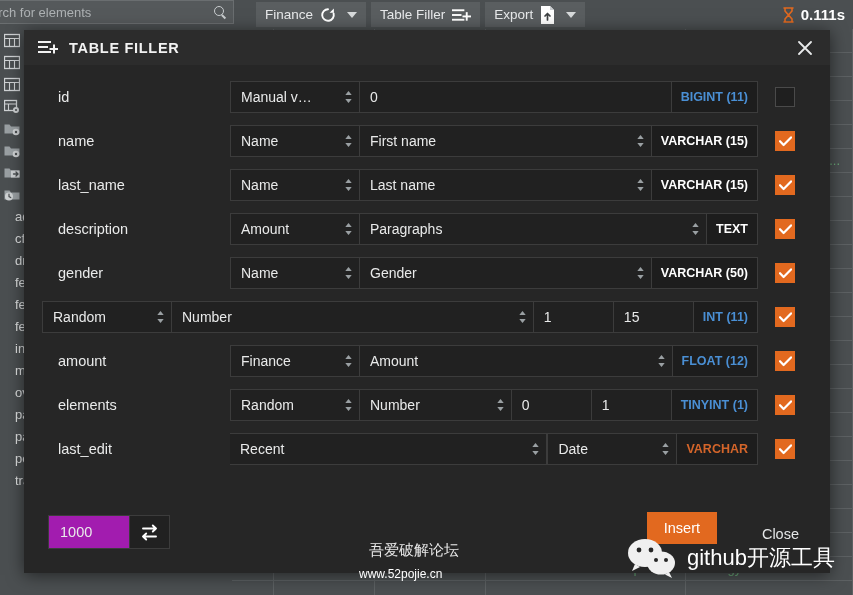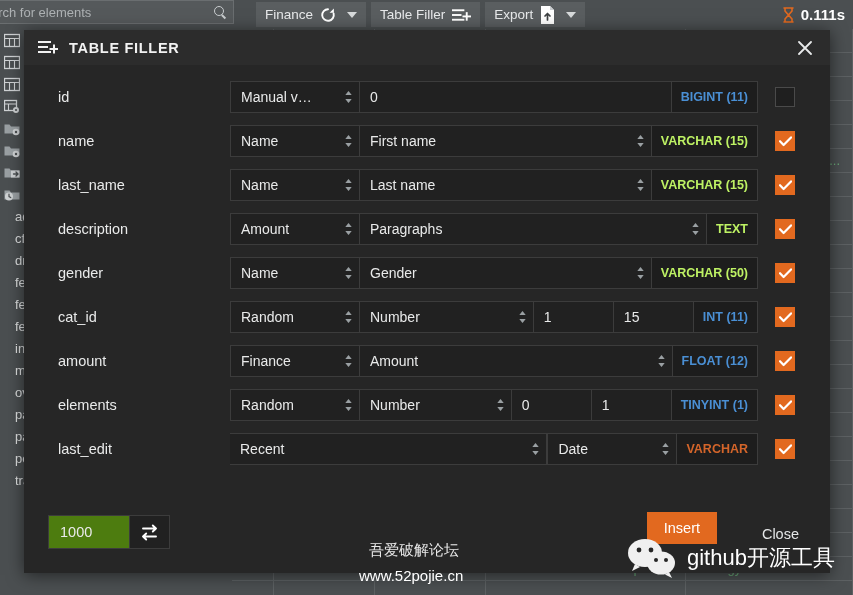--- a/index.html
+++ b/index.html
@@ -133,37 +133,37 @@
     display: flex; align-items: center; padding: 0 10px;
     color: #e9eaea; font-size: 14px; flex: 1; min-width: 0;
   }
 
   .dtype {
     height: 32px; background: #1d1d1d; border: 1px solid #3c3c3c; border-left: none;
     display: flex; align-items: center; justify-content: center;
     padding: 0 9px; font-size: 12.5px; font-weight: bold; white-space: nowrap; flex: none;
   }
   .dtype.t-int { color: #4a8fd4; }
-  .dtype.t-str { color: #bef264; }
+  .dtype.t-str { color: #ffffff; }
   .dtype.t-date { color: #d4652a; }
 
   .cbox-wrap { width: 54px; flex: none; display: flex; justify-content: center; }
   .cbox {
     width: 20px; height: 20px; background: #1f1f1f;
     border: 1px solid #4a4a4a; cursor: pointer;
     display: flex; align-items: center; justify-content: center;
   }
   .cbox.on { background: #e2691f; border-color: #e2691f; }
 
   .modal-footer {
     height: 72px; flex: none; display: flex; align-items: center;
     padding: 0 24px 10px 24px; position: relative;
   }
   .count-in {
-    width: 82px; height: 34px; background: #4d7c0f; border: 1px solid #3c3c3c;
+    width: 82px; height: 34px; background: #a21caf; border: 1px solid #3c3c3c;
     display: flex; align-items: center; padding: 0 11px;
     color: #e9eaea; font-size: 14.5px;
   }
   .shuffle-btn {
     width: 40px; height: 34px; background: #212121; border: 1px solid #3c3c3c;
     border-left: none; display: flex; align-items: center; justify-content: center;
     cursor: pointer;
   }
   .lang-sel {
     margin-left: 17px; width: 113px; height: 34px; background: #212121;
@@ -185,21 +185,21 @@
     font-family: "Liberation Sans", sans-serif;
   }
 
   
   .wm {
     position: absolute; left: 369px; top: 541px;
     color: #e9e9e9; font-size: 15px; pointer-events: none; white-space: nowrap;
   }
   .wm2 {
     position: absolute; left: 359px; top: 567px;
-    color: #ffffff; font-size: 15px; pointer-events: none; white-space: nowrap;
+    color: #ffffff; font-size: 12px; pointer-events: none; white-space: nowrap;
   }
   .wm-wechat {
     position: absolute; left: 625px; top: 538px;
     display: flex; align-items: center; gap: 6px; pointer-events: none;
   }
   .wm-wechat .txt { color: #ffffff; font-size: 22px; white-space: nowrap; }
 </style>
 </head>
 <body>
 
@@ -673,21 +673,20 @@
             </div>
             <div class="cbox-wrap">
               <div class="cbox on">
                 <svg width="13" height="11" viewBox="0 0 13 11">
                   <path d="M1 5.2L4.6 9 12 1.4" stroke="#ffffff" stroke-width="2.2" fill="none" stroke-linecap="round" stroke-linejoin="round"></path>
                 </svg>
               </div>
             </div>
           </div>
           <div class="frow">
-            <div class="fname">cat_id</div>
             <div class="fctl">
               <div class="sel cat">
                 <span class="lbl">Random</span>
                 <svg class="spin" viewBox="0 0 9 14">
                   <path d="M4.5 1l3.2 4H1.3z" fill="#9aa0a3"></path>
                   <path d="M4.5 13l3.2-4H1.3z" fill="#9aa0a3"></path>
                 </svg>
               </div>
               <div class="sel val">
                 <span class="lbl">Number</span>

